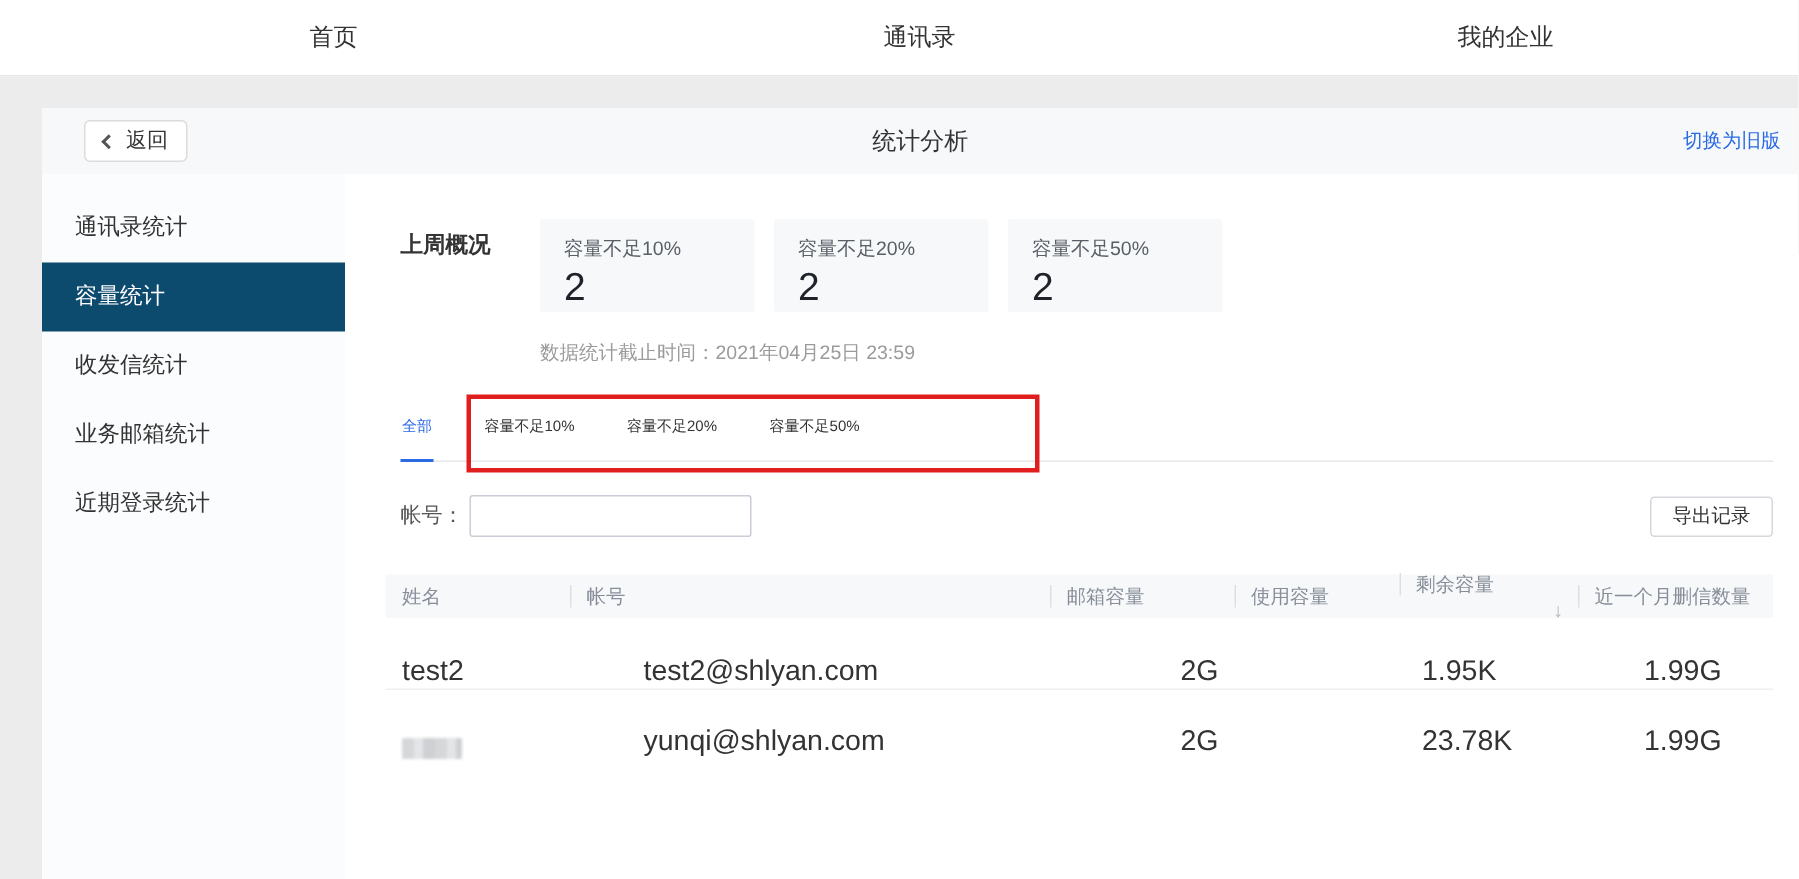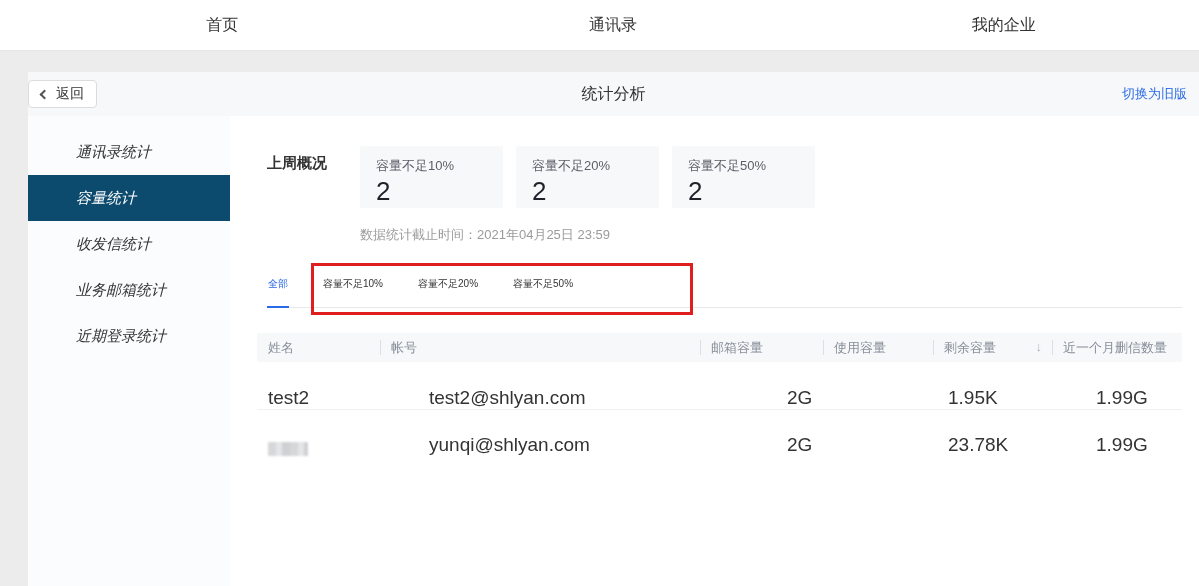--- a/index.html
+++ b/index.html
@@ -24,42 +24,42 @@
     width:104px; height:3px; background:#2a6ae4;
   }
   
   .page { padding-top:21px; height:535px; }
   .panel { margin-left:28px; height:514px; background:#fff; display:flex; flex-direction:column; }
   .panel-header {
     height:44px; background:#f7f8fa; position:relative;
     display:flex; align-items:center; flex:none;
   }
   .back-btn {
-    position:absolute; left:0; top:8px; height:28px;
+    position:absolute; left:28px; top:8px; height:28px;
     background:#fff; border:1px solid #dcdcdc; border-radius:4px;
     display:flex; align-items:center; padding:0 12px; cursor:pointer;
     font-size:14px; color:#333;
   }
   .chevron-left {
     width:7px; height:7px; border-left:2px solid #555; border-bottom:2px solid #555;
     transform:rotate(45deg); margin-right:8px; display:inline-block;
   }
   .panel-title {
     position:absolute; left:0; right:0; text-align:center;
     font-size:16px; color:#333;
   }
   .switch-link {
     position:absolute; right:12px; font-size:13px; color:#2a6ae4; cursor:pointer;
   }
   .panel-body { flex:1; display:flex; overflow:hidden; }
   
   .sidebar { width:202px; flex:none; background:#fbfcfd; padding-top:13px; }
   .side-item {
-    height:46px; line-height:46px; padding-left:48px;
-    font-size:15px; color:#333; cursor:pointer;font-style:italic;
+    height:46px; line-height:46px; padding-left:22px;
+    font-size:15px; color:#333; cursor:pointer;
   }
   .side-item.active { background:#0c4a6e; color:#fff; }
   
   .main { flex:1; background:#fff; padding:30px 17px 0 37px; overflow:hidden; }
   .overview-row { display:flex; }
   .section-label { width:93px; font-size:15px; font-weight:bold; color:#333; padding-top:8px; flex:none; }
   .cards { display:flex; }
   .card {
     width:143px; height:62px; background:#f7f8fa; border-radius:2px;
     margin-right:13px; padding:11px 16px;
@@ -96,21 +96,21 @@
   .trow { display:flex; }
   .thead { background:#f7f8fa; height:29px; align-items:center; }
   .thead .cell { font-size:13px; color:#878e99; position:relative; }
   .thead .cell + .cell::before {
     content:""; position:absolute; left:0; top:1px; width:1px; height:15px; background:#dce0e6;
   }
   .tbody-row { height:47px; align-items:flex-end; font-size:19px; color:#333;gap:38px; }
   .tbody-row + .tbody-row { border-top:1px solid #f0f0f0; }
   .cell { padding-left:11px; flex:none; }
   .c1 { width:123px; } .c2 { width:320px; } .c3 { width:123px; }
-  .c4 { width:110px; } .c5 { width:119px; display:flex; } .c6 { width:130px; }
+  .c4 { width:110px; } .c5 { width:119px; display:flex;flex-direction:column; } .c6 { width:130px; }
   .sort-icon { margin-left:auto; margin-right:10px; color:#b0b6bf; font-size:13px; cursor:pointer; }
   .redacted {
     width:40px; height:14px; filter:blur(1.2px); border-radius:1px;
     background:repeating-linear-gradient(90deg,#d6d7d9 0 8px,#e4e5e7 8px 14px,#cfd0d3 14px 22px);
   }
 </style>
 </head>
 <body>
 
 <div class="topnav">
@@ -172,20 +172,25 @@
         <div class="tabs-wrap">
           <div class="tabs">
             <div class="tab active">全部</div>
             <div class="tab">容量不足10%</div>
             <div class="tab">容量不足20%</div>
             <div class="tab">容量不足50%</div>
           </div>
           <div class="annotation-box"></div>
         </div>
 
+        <div class="search-row">
+          <span class="search-label">帐号：</span>
+          <input class="search-input" type="text" style="">
+          <button class="export-btn">导出记录</button>
+        </div>
 
         <div class="cap-table">
           <div class="trow thead">
             <div class="cell c1">姓名</div>
             <div class="cell c2">帐号</div>
             <div class="cell c3">邮箱容量</div>
             <div class="cell c4">使用容量</div>
             <div class="cell c5">
               <span>剩余容量</span>
               <span class="sort-icon">↓</span>

